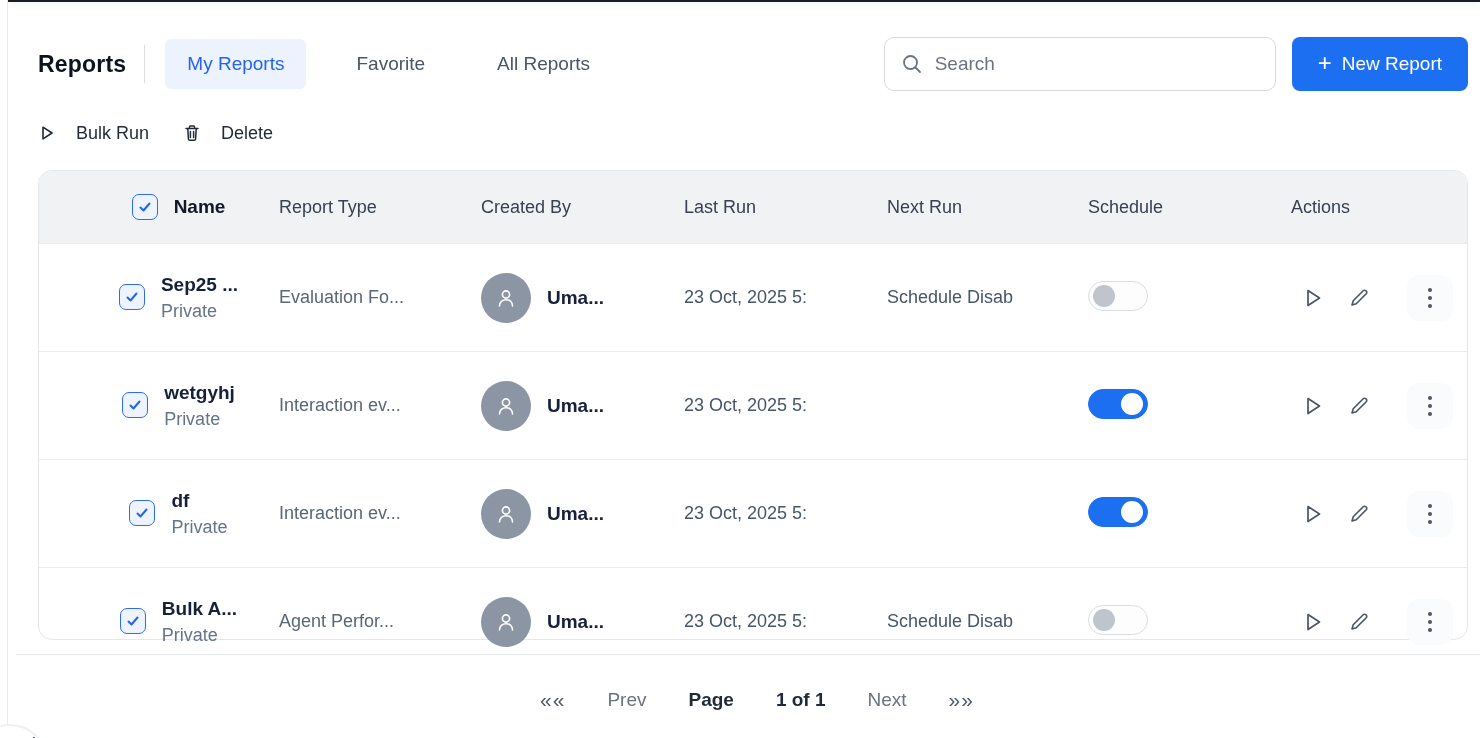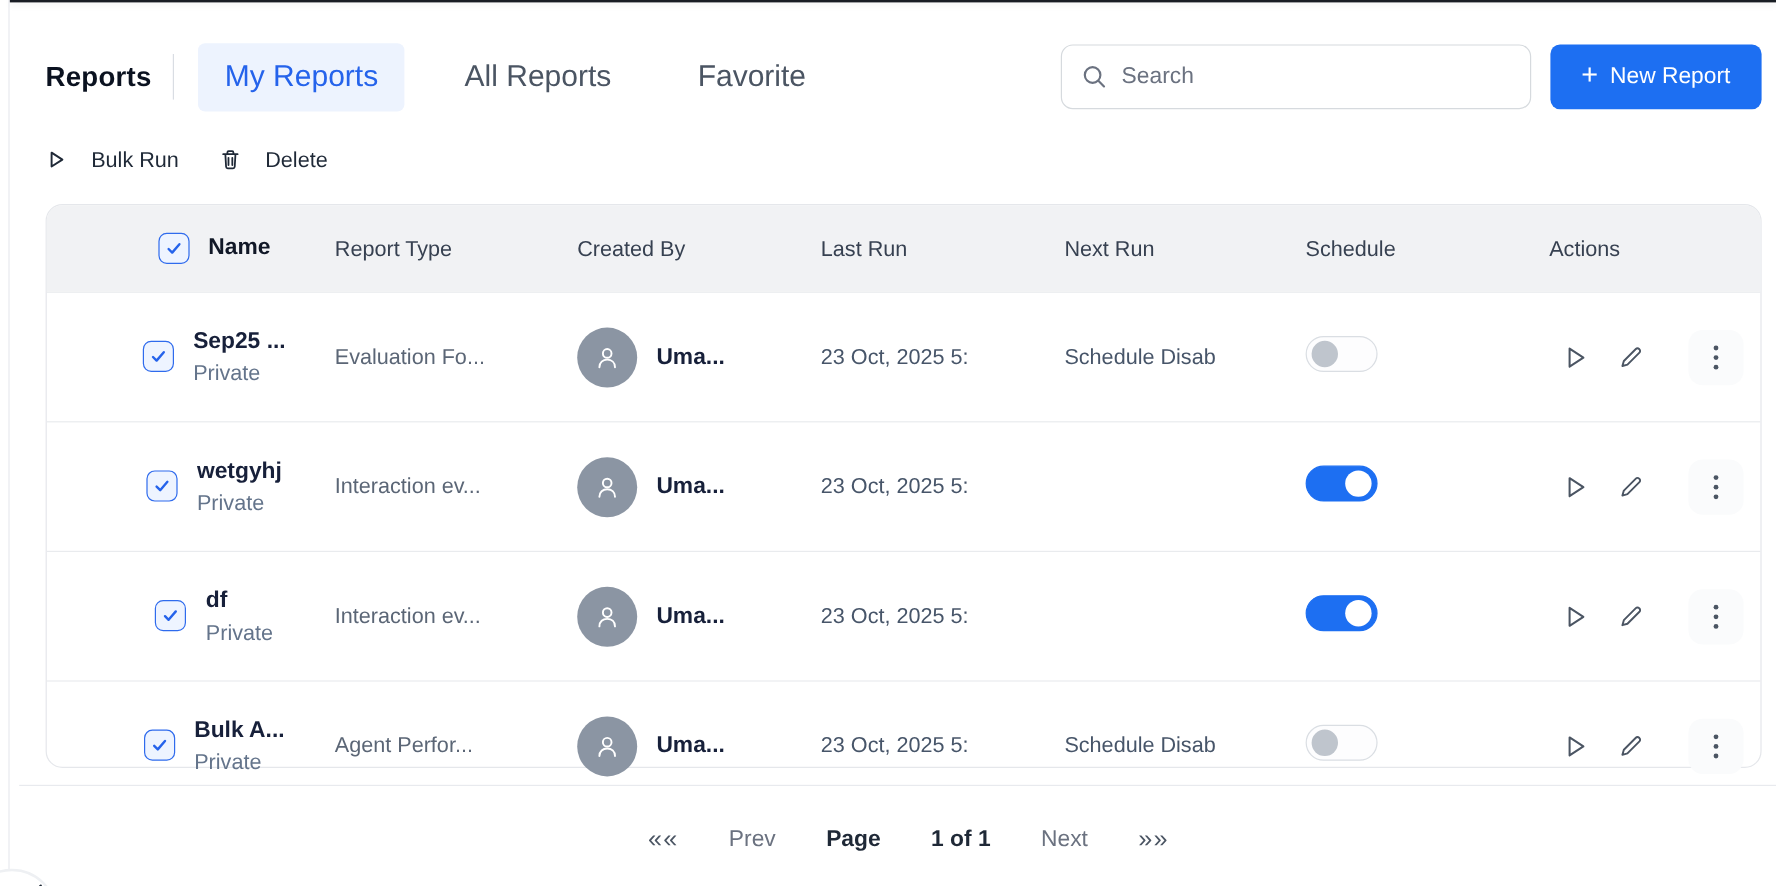--- a/index.html
+++ b/index.html
@@ -14,21 +14,21 @@
               border-radius:50%; background:#fff; border:2px solid #eef0f3; }
   .collapse-circle svg { position:absolute; left:48px; top:10px; }
 
   .content { position:absolute; left:8px; top:0; right:0; padding:0 12px 0 30px; }
 
   
   .header { display:flex; align-items:center; margin-top:36px; height:56px; }
   .page-title { font-size:23px; font-weight:700; color:#0b1220; letter-spacing:.2px; }
   .title-divider { width:1px; height:38px; background:#d9dde3; margin:0 20px 0 18px; }
   .tabs { display:flex; align-items:center; gap:28px; }
-  .tab { font-size:25px; color:#4b5563; padding:14px 22px; border-radius:6px; cursor:pointer; }
+  .tab { font-size:19px; color:#4b5563; padding:14px 22px; border-radius:6px; cursor:pointer; }
   .tab.active { background:#edf3fe; color:#2563eb; }
   .header-right { margin-left:auto; display:flex; align-items:center; gap:16px; }
   .search-box { width:392px; height:54px; border:1px solid #d6dade; border-radius:10px;
                 display:flex; align-items:center; padding:0 16px; gap:12px; background:#fff; }
   .search-box svg { flex:0 0 auto; }
   .search-box input { border:none; outline:none; font-size:19px; color:#374151; width:100%;
                       font-family:"Liberation Sans", sans-serif; }
   .search-box input::placeholder { color:#6b7280; }
   .new-report-btn { height:54px; padding:0 26px; background:#1d6ff2; border:none; border-radius:8px;
                     color:#fff; font-size:19px; display:flex; align-items:center; gap:10px;
@@ -101,22 +101,22 @@
   </svg>
 </div>
 
 <div class="content">
 
   <div class="header">
     <div class="page-title">Reports</div>
     <div class="title-divider"></div>
     <div class="tabs">
       <div class="tab active">My Reports</div>
+      <div class="tab">Favorite</div>
       <div class="tab">All Reports</div>
-      <div class="tab">Favorite</div>
     </div>
     <div class="header-right">
       <div class="search-box">
         <svg width="22" height="22" viewBox="0 0 22 22">
           <circle cx="9.5" cy="9.5" r="6.5" stroke="#6b7280" stroke-width="1.8" fill="none"></circle>
           <line x1="14.5" y1="14.5" x2="19" y2="19" stroke="#6b7280" stroke-width="1.8" stroke-linecap="round"></line>
         </svg>
         <input placeholder="Search" style="">
       </div>
       <button class="new-report-btn">

